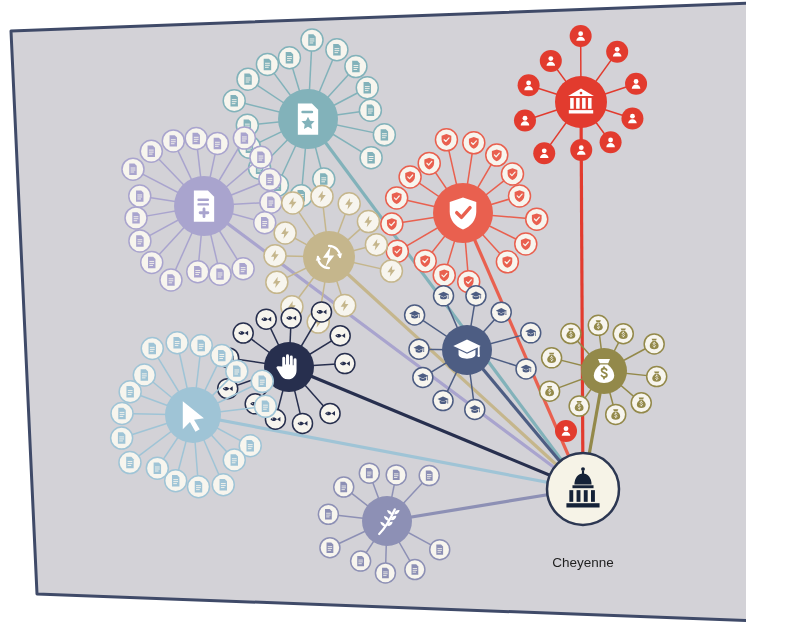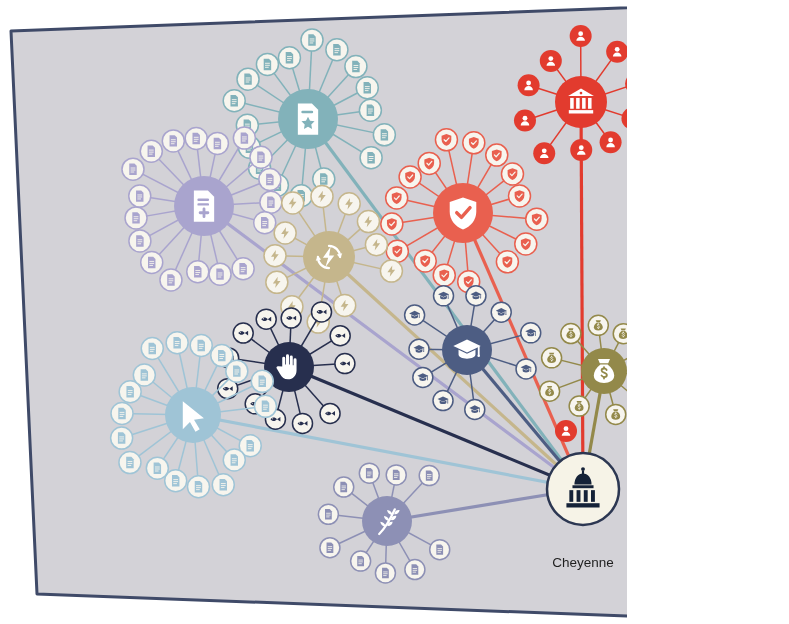--- a/index.html
+++ b/index.html
@@ -1,16 +1,16 @@
 <!DOCTYPE html>
 <html><head>
 <meta charset="utf-8">
 <style>
   html,body{margin:0;padding:0;background:#ffffff;}
-  .stage{position:relative;width:627px;height:624px;background:#ffffff;overflow:hidden;}
+  .stage{position:relative;width:746px;height:624px;background:#ffffff;overflow:hidden;}
   svg{display:block;}
   text{font-family:"Liberation Sans", sans-serif;}
 </style>
 </head>
 <body>
 
 <div class="stage">
   <svg id="diagram" width="789" height="624" viewBox="0 0 789 624" xmlns="http://www.w3.org/2000/svg" xmlns:xlink="http://www.w3.org/1999/xlink">
     <defs>
       <symbol id="ic-person" viewBox="0 0 24 24">

